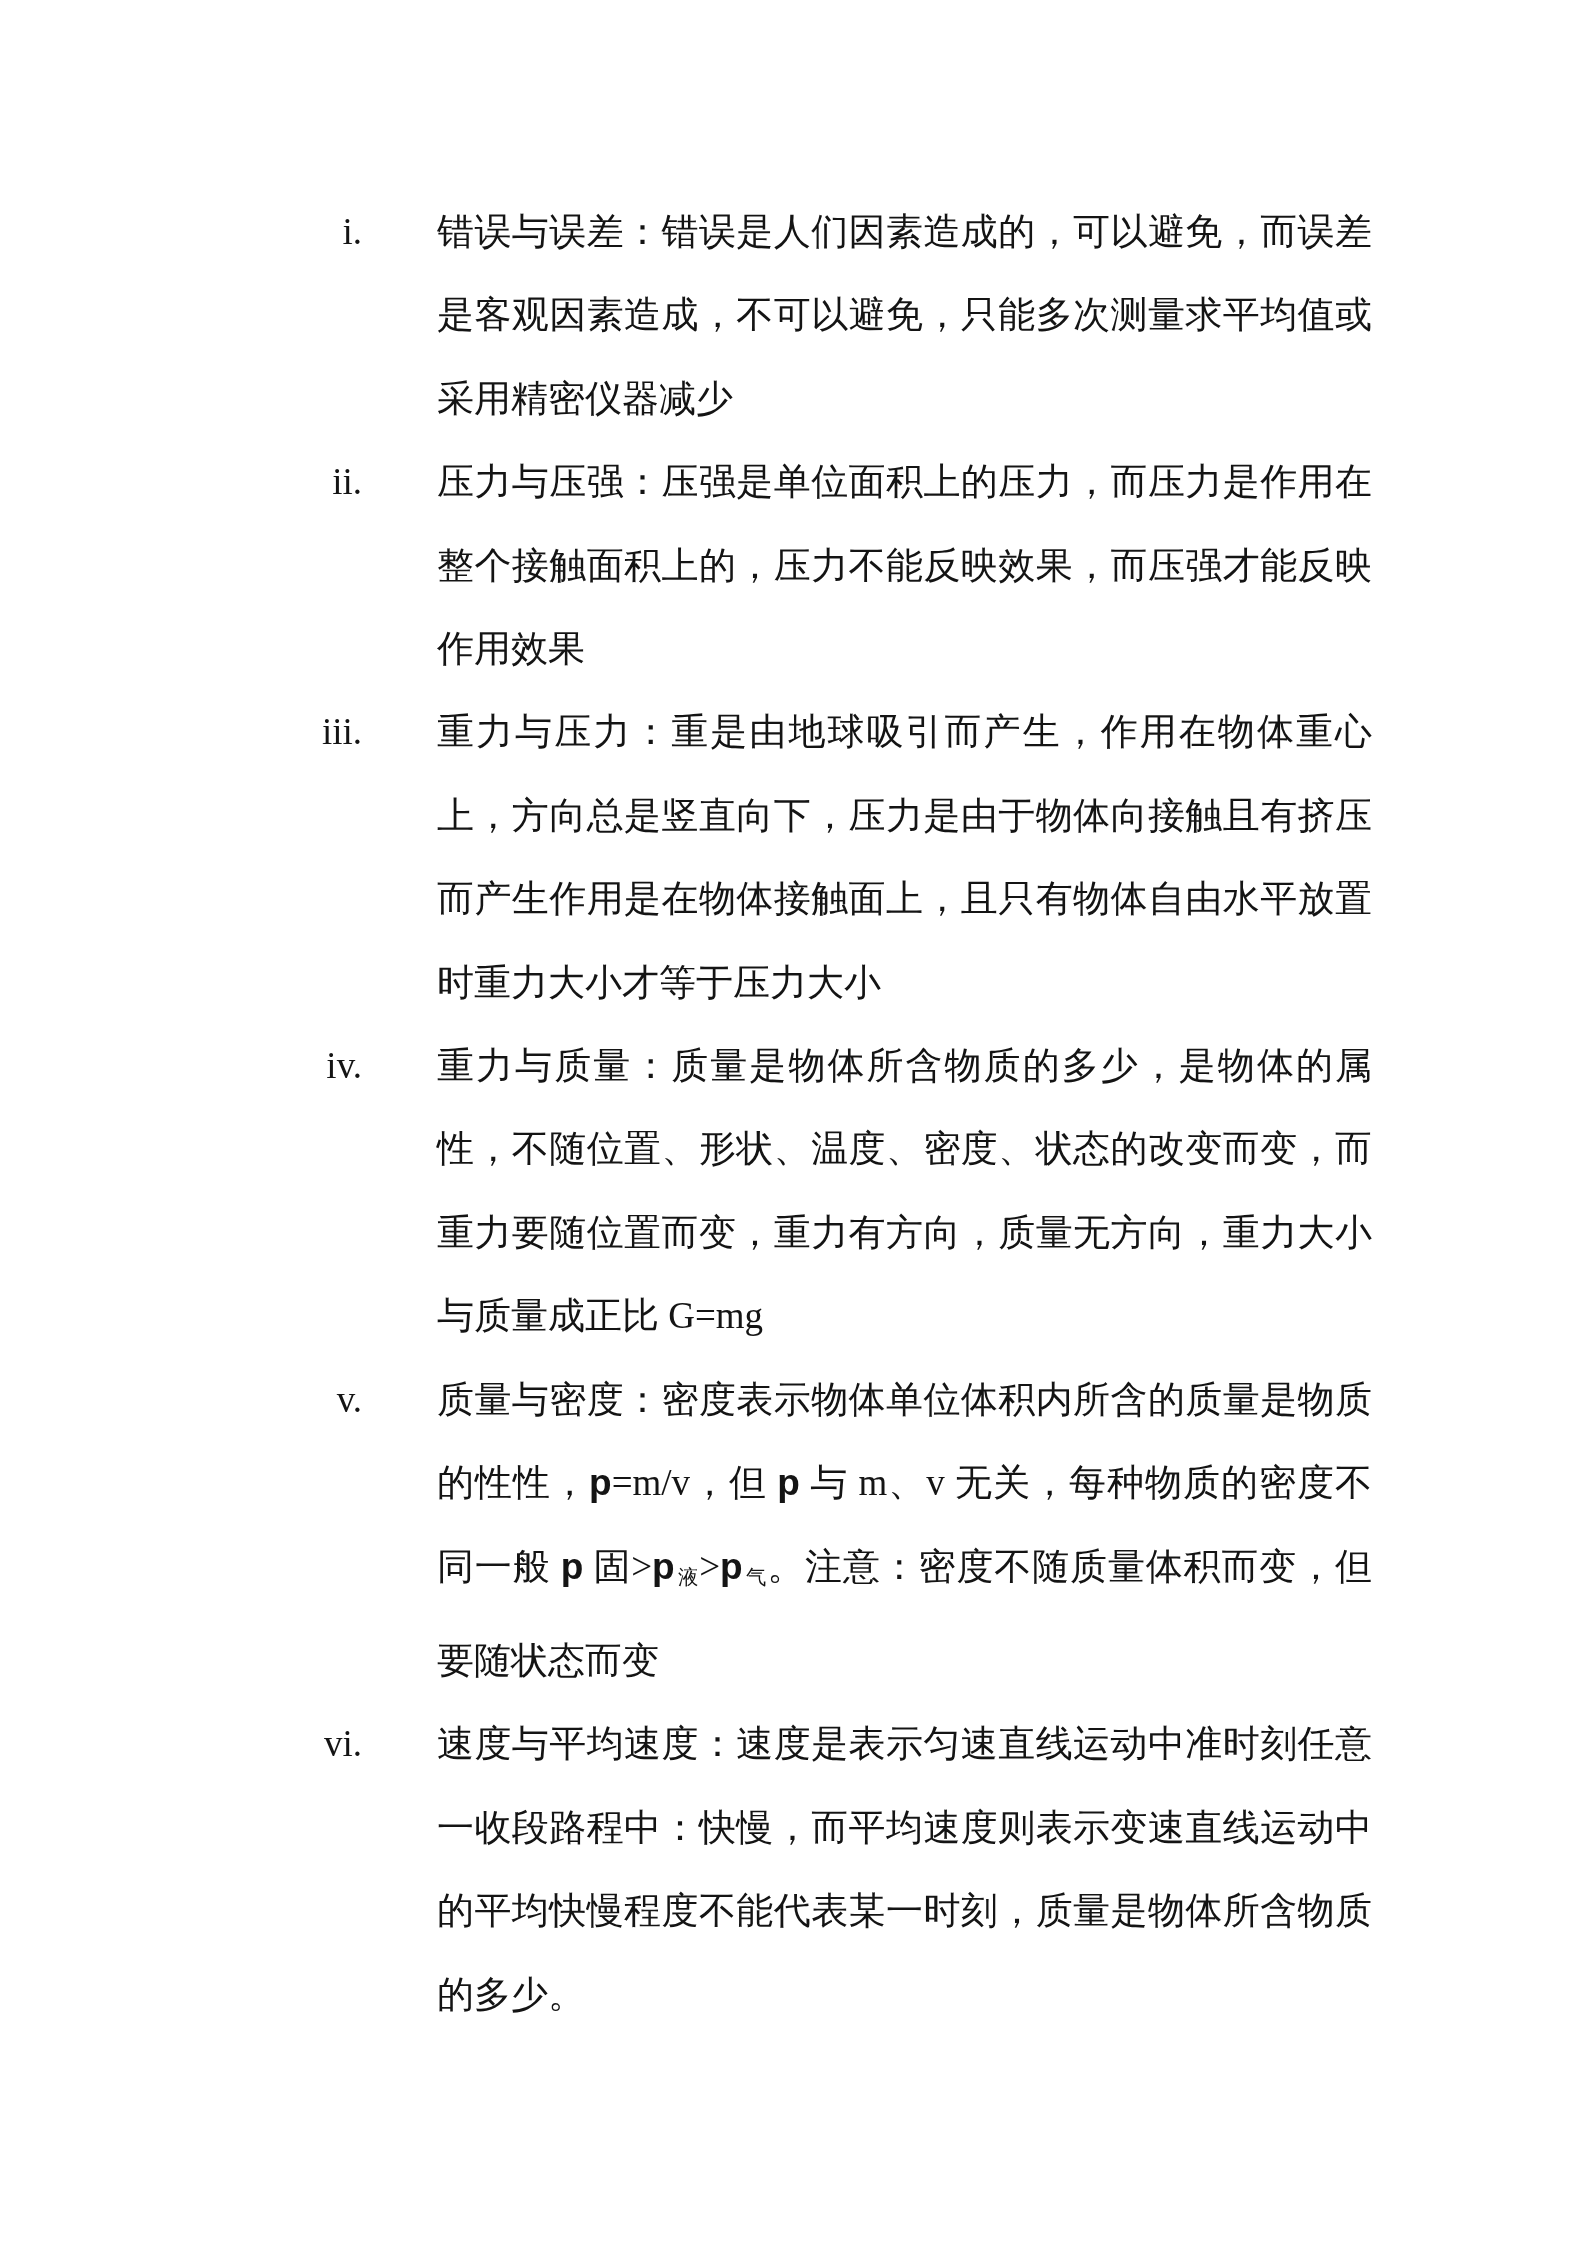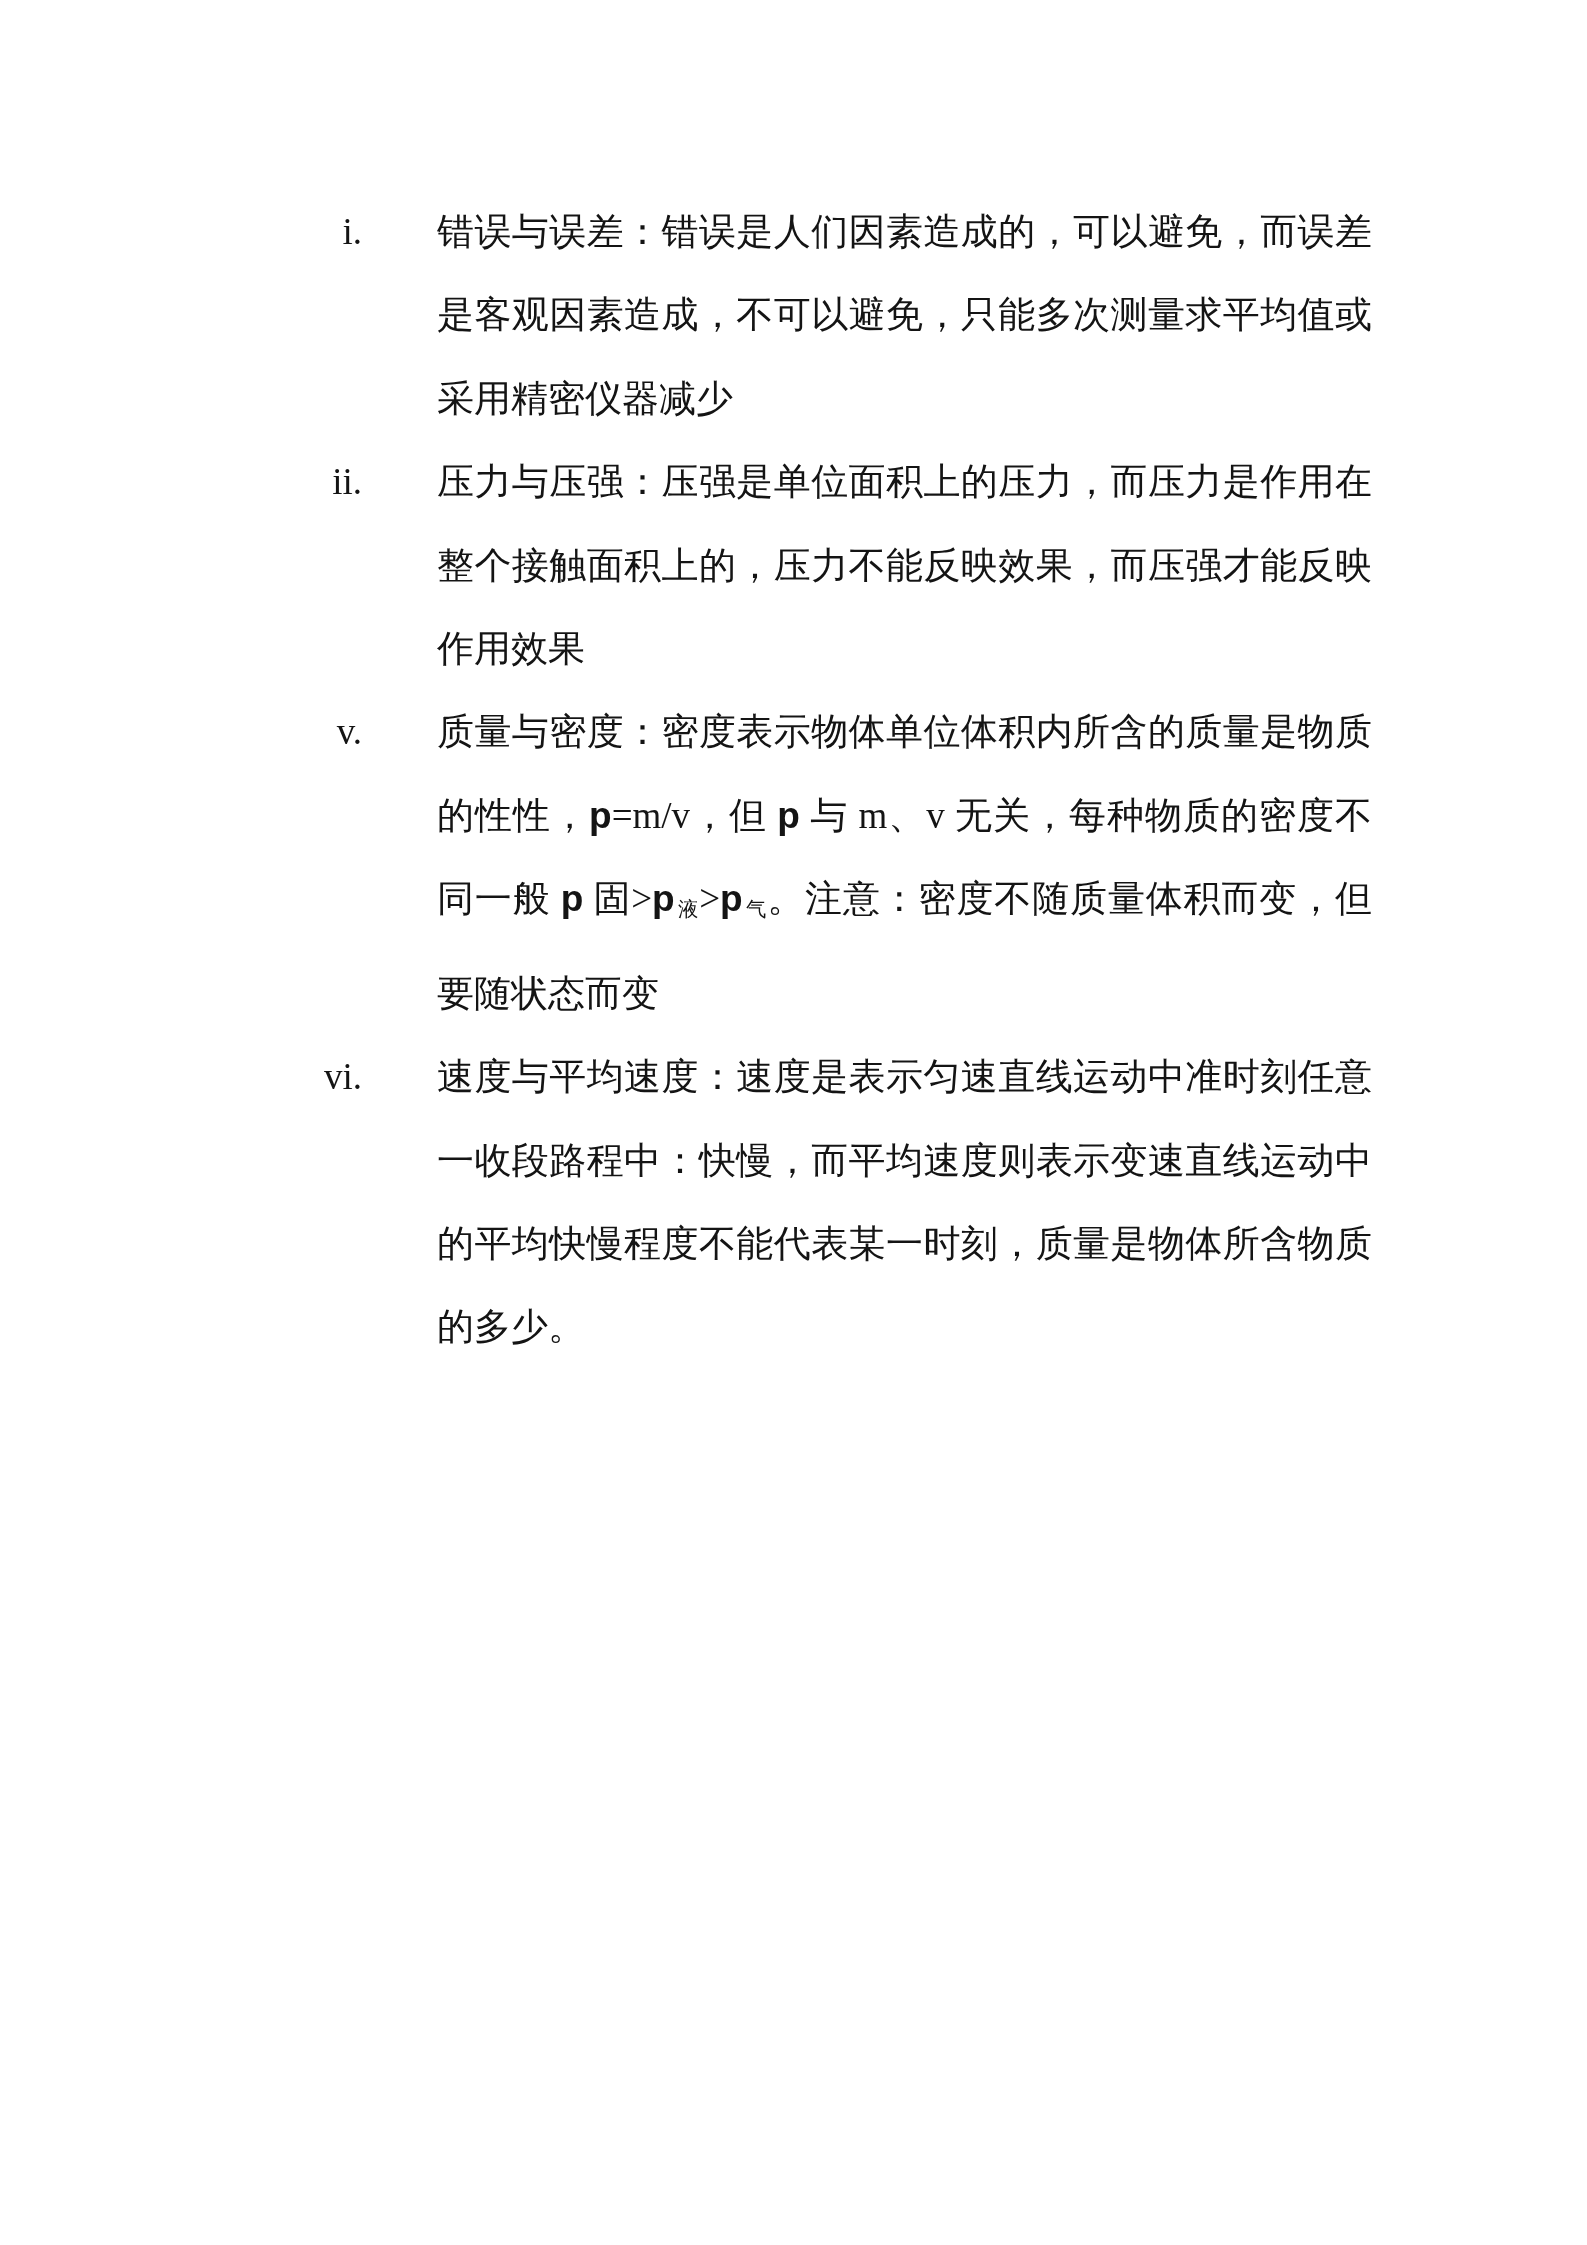--- a/index.html
+++ b/index.html
@@ -59,21 +59,29 @@
   <div class="item">
     <div class="num">i.</div>
     <div class="body">错误与误差：错误是人们因素造成的，可以避免，而误差是客观因素造成，不可以避免，只能多次测量求平均值或采用精密仪器减少</div>
   </div>
 
   <div class="item">
     <div class="num">ii.</div>
     <div class="body">压力与压强：压强是单位面积上的压力，而压力是作用在整个接触面积上的，压力不能反映效果，而压强才能反映作用效果</div>
   </div>
 
+  <div class="item">
+    <div class="num">iii.</div>
+    <div class="body">重力与压力：重是由地球吸引而产生，作用在物体重心上，方向总是竖直向下，压力是由于物体向接触且有挤压而产生作用是在物体接触面上，且只有物体自由水平放置时重力大小才等于压力大小</div>
+  </div>
 
+  <div class="item">
+    <div class="num">iv.</div>
+    <div class="body">重力与质量：质量是物体所含物质的多少，是物体的属性，不随位置、形状、温度、密度、状态的改变而变，而重力要随位置而变，重力有方向，质量无方向，重力大小与质量成正比 G=mg</div>
+  </div>
 
   <div class="item">
     <div class="num">v.</div>
     <div class="body"><span>质量与密度：密度表示物体单位体积内所含的质量是物质的性性，</span><span class="rho">p</span><span>=m/v，但 </span><span class="rho">p</span><span> 与 m、v 无关，每种物质的密度不同一般 </span><span class="rho">p</span><span> 固&gt;</span><span class="rho">p</span><span class="sub">液</span><span>&gt;</span><span class="rho">p</span><span class="sub">气</span><span>。注意：密度不随质量体积而变，但要随状态而变</span></div>
   </div>
 
   <div class="item">
     <div class="num">vi.</div>
     <div class="body">速度与平均速度：速度是表示匀速直线运动中准时刻任意一收段路程中：快慢，而平均速度则表示变速直线运动中的平均快慢程度不能代表某一时刻，质量是物体所含物质的多少。</div>
   </div>

